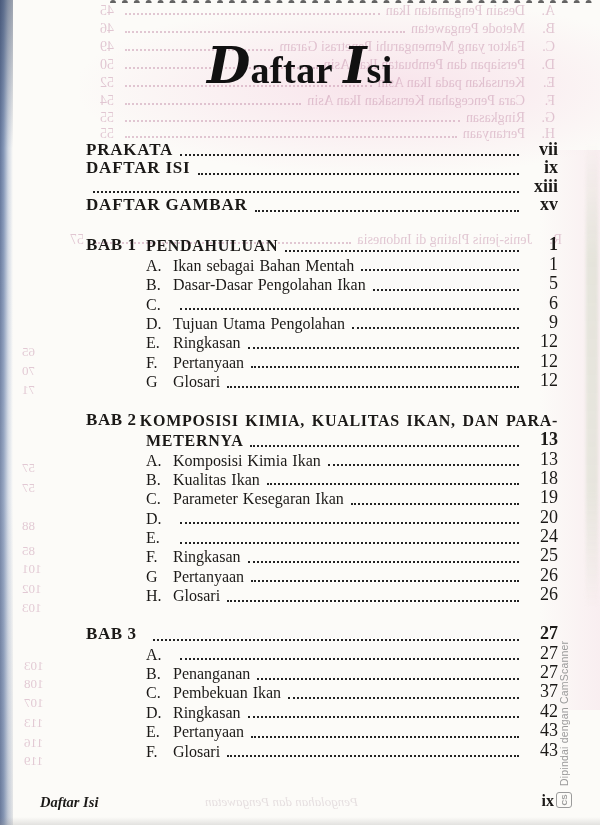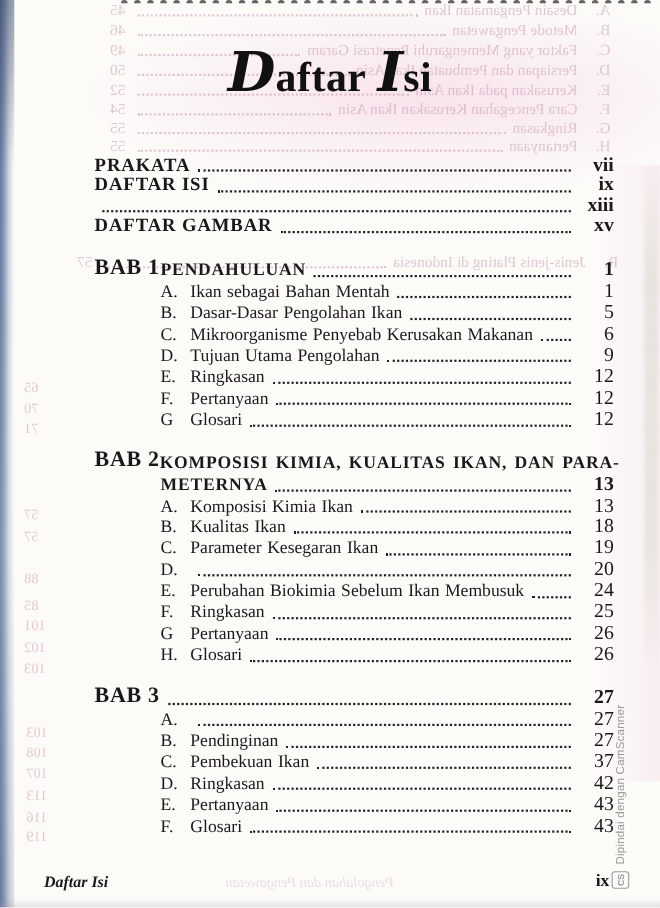--- a/index.html
+++ b/index.html
@@ -73,21 +73,21 @@
   
   .content{position:absolute;left:38px;right:42px;top:141px;margin-left:48px;}
   .fm-row{display:flex;align-items:flex-end;height:18.6px;}
   .fm-label{font-weight:bold;font-size:17px;letter-spacing:.8px;white-space:nowrap;}
   .dots{flex:1;border-bottom:2px dotted #232323;margin:0 5px 3.5px 7px;min-width:10px;}
   .pgnum{min-width:34px;text-align:right;font-size:18px;}
   .pgnum.bold{font-weight:bold;}
   .chapters{margin-top:20px;}
   .chap{margin-bottom:19px;}
   .chap-row{display:flex;align-items:flex-end;height:20px;}
-  .chap-label{width:60px;font-weight:bold;font-size:20px;letter-spacing:.6px;white-space:nowrap;}
+  .chap-label{width:60px;font-weight:bold;font-size:17px;letter-spacing:.6px;white-space:nowrap;}
   .chap-title{font-weight:bold;font-size:16px;letter-spacing:.7px;word-spacing:2px;white-space:nowrap;}
   .item-row{display:flex;align-items:flex-end;height:19.4px;font-size:16px;}
   .item-ind{width:60px;}
   .item-letter{width:27px;}
   .item-text{white-space:nowrap;word-spacing:1px;}
 
   
   .footer-left{position:absolute;left:40px;top:794px;font-weight:bold;font-style:italic;font-size:14.5px;}
   .footer-right{position:absolute;right:46px;top:792px;font-weight:bold;font-size:16px;}
 
@@ -236,21 +236,20 @@
         <div class="item-row">
           <span class="item-ind"></span>
           <span class="item-letter">B.</span>
           <span class="item-text">Dasar-Dasar Pengolahan Ikan</span>
           <span class="dots"></span>
           <span class="pgnum">5</span>
         </div>
         <div class="item-row">
           <span class="item-ind"></span>
           <span class="item-letter">C.</span>
-          <span class="item-text">Mikroorganisme Penyebab Kerusakan Makanan</span>
           <span class="dots"></span>
           <span class="pgnum">6</span>
         </div>
         <div class="item-row">
           <span class="item-ind"></span>
           <span class="item-letter">D.</span>
           <span class="item-text">Tujuan Utama Pengolahan</span>
           <span class="dots"></span>
           <span class="pgnum">9</span>
         </div>
@@ -310,21 +309,20 @@
         </div>
         <div class="item-row">
           <span class="item-ind"></span>
           <span class="item-letter">D.</span>
           <span class="dots"></span>
           <span class="pgnum">20</span>
         </div>
         <div class="item-row">
           <span class="item-ind"></span>
           <span class="item-letter">E.</span>
-          <span class="item-text">Perubahan Biokimia Sebelum Ikan Membusuk</span>
           <span class="dots"></span>
           <span class="pgnum">24</span>
         </div>
         <div class="item-row">
           <span class="item-ind"></span>
           <span class="item-letter">F.</span>
           <span class="item-text">Ringkasan</span>
           <span class="dots"></span>
           <span class="pgnum">25</span>
         </div>
@@ -351,21 +349,21 @@
         </div>
         <div class="item-row">
           <span class="item-ind"></span>
           <span class="item-letter">A.</span>
           <span class="dots"></span>
           <span class="pgnum">27</span>
         </div>
         <div class="item-row">
           <span class="item-ind"></span>
           <span class="item-letter">B.</span>
-          <span class="item-text">Pendinginan</span>
+          <span class="item-text">Penanganan</span>
           <span class="dots"></span>
           <span class="pgnum">27</span>
         </div>
         <div class="item-row">
           <span class="item-ind"></span>
           <span class="item-letter">C.</span>
           <span class="item-text">Pembekuan Ikan</span>
           <span class="dots"></span>
           <span class="pgnum">37</span>
         </div>

